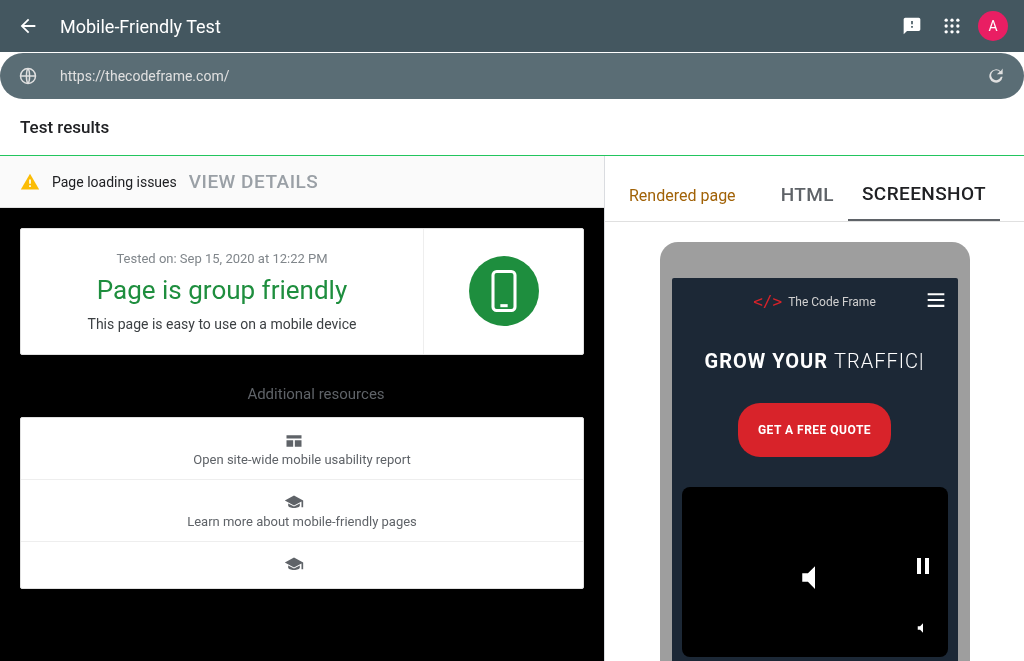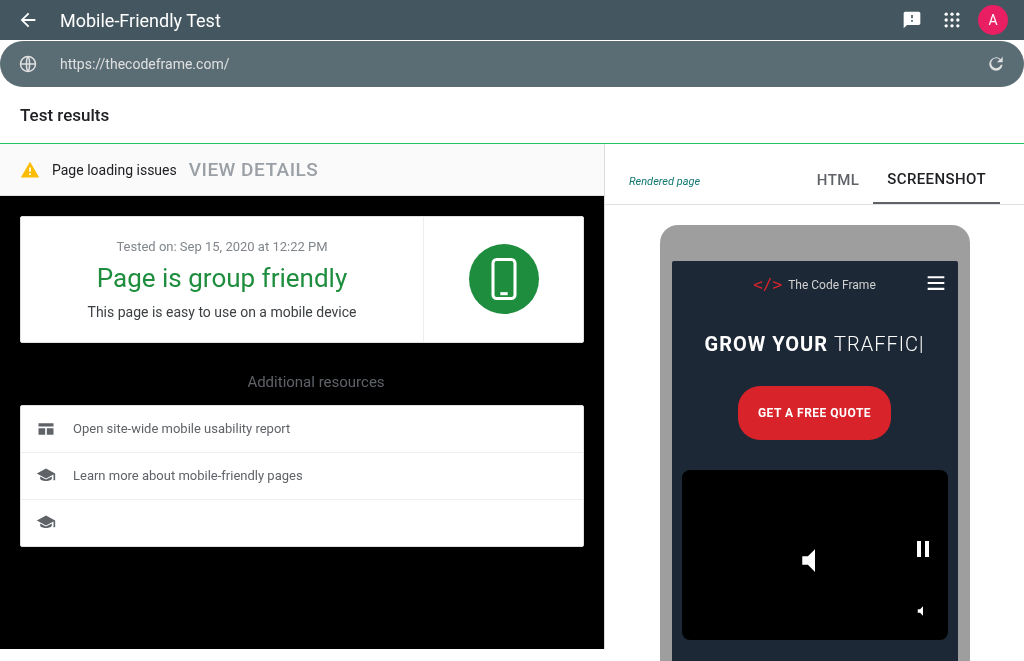--- a/index.html
+++ b/index.html
@@ -1,19 +1,19 @@
 <!DOCTYPE html>
 <html><head>
 <meta charset="utf-8">
 <style>
 * { box-sizing: border-box; margin: 0; padding: 0; }
 body { font-family: Roboto, Arial, sans-serif; background: #fff; color: #202124; width: 1024px; height: 661px; overflow: hidden; }
 
 
-.header-bar { background: #445760; height: 40px; display: flex; align-items: center; padding: 0 16px; color: #fff; }
+.header-bar { background: #445760; height: 52px; display: flex; align-items: center; padding: 0 16px; color: #fff; }
 .header-bar .back-icon { width: 24px; height: 24px; cursor: pointer; display: flex; align-items: center; justify-content: center; }
 .header-bar .title { margin-left: 20px; font-size: 18px; font-weight: 400; }
 .header-bar .spacer { flex: 1; }
 .header-bar .icon-btn { width: 32px; height: 32px; display: flex; align-items: center; justify-content: center; margin-left: 8px; cursor: pointer; }
 .header-bar .avatar { width: 30px; height: 30px; border-radius: 50%; background: #e91e63; color: #fff; display: flex; align-items: center; justify-content: center; font-size: 14px; margin-left: 10px; }
 
 
 .url-bar { background: #5a6d75; height: 46px; display: flex; align-items: center; padding: 0 16px; color: #e0e0e0; margin-top: 1px; border-radius: 23px; }
 .url-bar .globe { width: 24px; height: 24px; display: flex; align-items: center; justify-content: center; }
 .url-bar .url { margin-left: 20px; font-size: 14px; flex: 1; }
@@ -39,30 +39,30 @@
 .result-card .tested { font-size: 13px; color: #80868b; margin-bottom: 10px; }
 .result-card .verdict { font-size: 26px; font-weight: 400; color: #1e8e3e; line-height: 1.15; margin-bottom: 10px; }
 .result-card .subtitle { font-size: 14px; color: #3c4043; }
 .result-card .icon-side { width: 160px; border-left: 1px solid #eee; display: flex; align-items: center; justify-content: center; }
 .result-card .big-circle { width: 70px; height: 70px; border-radius: 50%; background: #1e8e3e; display: flex; align-items: center; justify-content: center; }
 
 
 .resources-block { margin: 8px 20px; }
 .resources-title { font-size: 15px; color: #5f6368; padding: 10px 2px 14px; margin-left: 28px; }
 .resources-list { background: #fff; border: 1px solid #e0e0e0; border-radius: 2px; }
-.resource-item { display: flex; align-items: center; padding: 12px 14px; border-bottom: 1px solid #eee; cursor: pointer; }
+.resource-item { display: flex; align-items: center; padding: 12px 14px; border-bottom: 1px solid #eee; cursor: pointer; flex-direction: column; }
 .resource-item:last-child { border-bottom: none; }
 .resource-item .ri-icon { width: 22px; height: 22px; margin-right: 16px; color: #5f6368; display: flex; align-items: center; justify-content: center; }
 .resource-item .ri-label { font-size: 13px; color: #5f6368; }
 
 
 .right-tabs { display: flex; align-items: center; padding: 14px 24px 0; border-bottom: 1px solid #e0e0e0; }
-.right-tabs .rendered { font-size: 11px; color: #0f766e; font-style: italic; }
+.right-tabs .rendered { font-size: 16px; color: #a16207; }
 .right-tabs .tabspace { flex: 1; }
-.right-tabs .tab { font-size: 15px; font-weight: 500; color: #5f6368; padding: 12px 14px 14px; cursor: pointer; letter-spacing: 0.4px; }
+.right-tabs .tab { font-size: 19px; font-weight: 500; color: #5f6368; padding: 12px 14px 14px; cursor: pointer; letter-spacing: 0.4px; }
 .right-tabs .tab.active { color: #202124; border-bottom: 2px solid #5f6368; }
 
 
 .phone-wrap { display: flex; justify-content: center; padding-top: 20px; }
 .phone { width: 310px; background: #9e9e9e; border-radius: 18px 18px 0 0; padding: 36px 12px 0 12px; height: 460px; overflow: hidden; }
 .phone-screen { background: #1c2836; border-radius: 2px; height: 100%; color: #fff; overflow: hidden; position: relative; }
 .phone-header { display: flex; align-items: center; justify-content: center; padding: 14px 12px; position: relative; }
 .phone-header .brand { display: flex; align-items: center; font-size: 12px; color: #d0d0d0; }
 .phone-header .brand .code-icon { color: #d8232a; font-size: 16px; margin-right: 6px; font-family: monospace; }
 .phone-header .menu-icon { position: absolute; right: 12px; top: 14px; cursor: pointer; }

